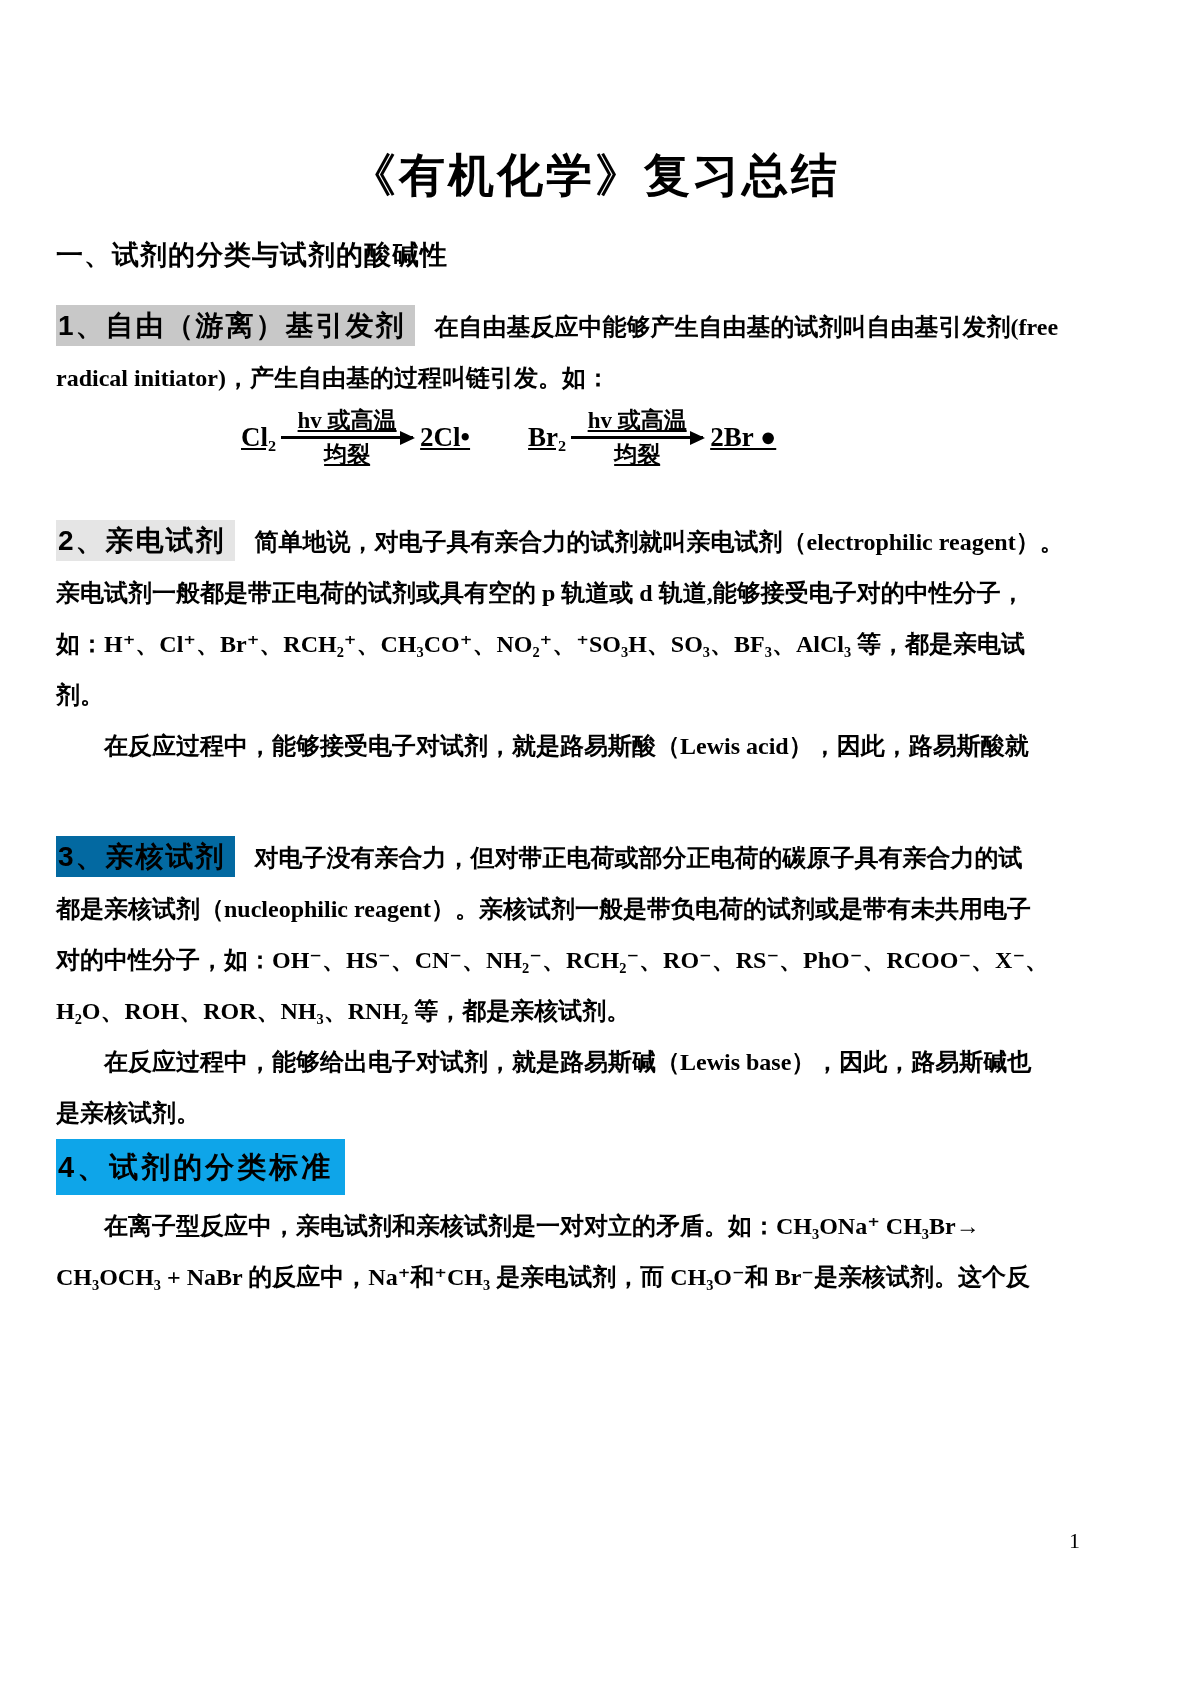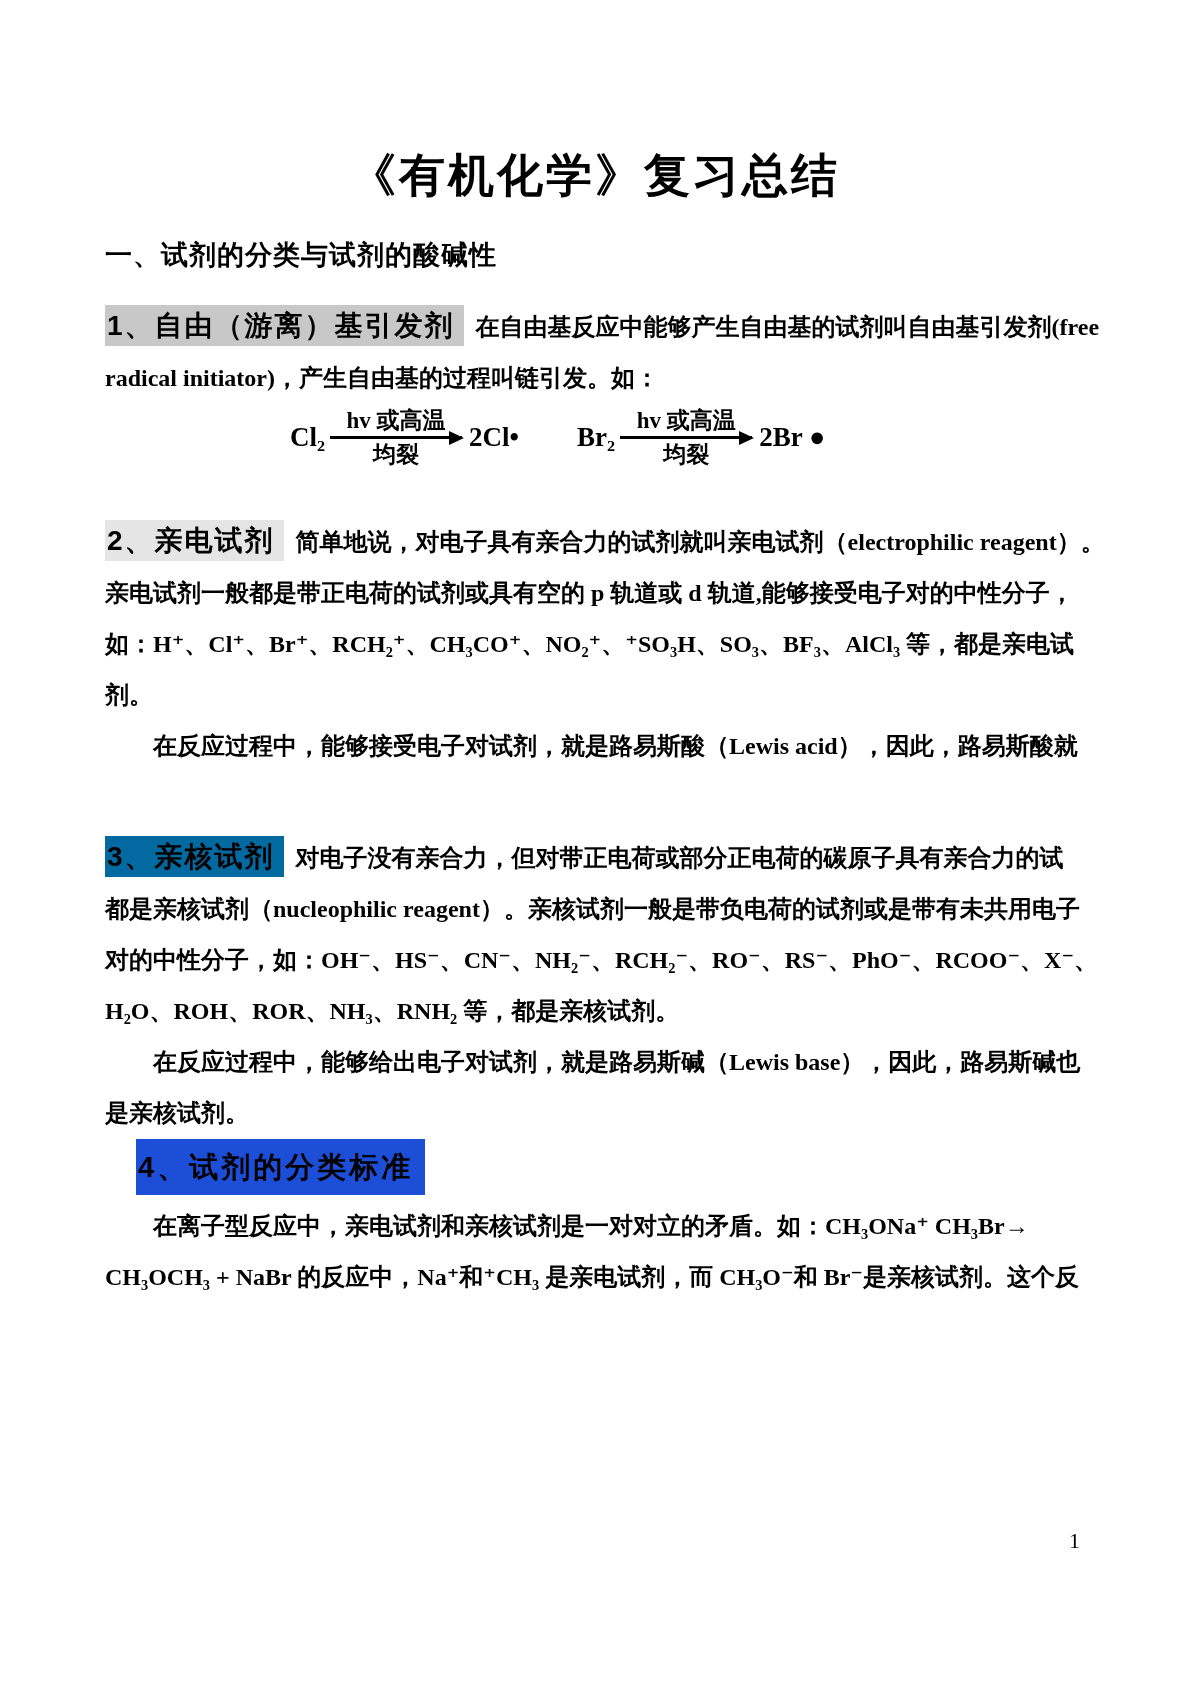--- a/index.html
+++ b/index.html
@@ -1,21 +1,21 @@
 <!DOCTYPE html>
 <html lang="zh"><head>
 <meta charset="utf-8">
 <style>
   html,body { margin:0; padding:0; background:#ffffff; }
   .page {
     position:relative;
     width:1190px; height:1650px;
     background:#ffffff;
     box-sizing:border-box;
-    padding:0 105px;
+    padding:0 56px;
     overflow:hidden;
     color:#000;
     font-family:"Liberation Serif","DejaVu Serif",serif;
     font-weight:bold;
   }
   .title {
     margin:146px 0 0 0;
     text-align:center;
     font-size:46px;
     line-height:58px;
@@ -40,35 +40,36 @@
   .mt-s2  { margin-top:46px; }
   .mt-s3  { margin-top:59px; }
   .mt-s4h { margin-top:59px; }
   .mt-s4  { margin-top:6px; }
 
   .hl-heading {
     font-size:28px;
     font-family:"Liberation Sans","DejaVu Sans",sans-serif;
     letter-spacing:2px;
     padding:5px 9px 5px 2px;
-    margin-right:12px;
+    margin-right:20px;
   }
   .s4-heading-block { margin:0; line-height:46px; }
   .s4-heading-block .hl-heading {
     font-size:29px;
     letter-spacing:3px;
     padding:5px 12px 5px 2px;
     margin-right:0;
     display:inline-block;
   }
 
   .equation {
     display:flex;
     align-items:center;
     margin:2px 0 0 185px;
+    text-decoration:underline;
   }
   .rxn { display:flex; align-items:center; }
   .rxn + .rxn { margin-left:58px; }
   .chem { font-size:27px; white-space:nowrap; }
   .prod { margin-left:7px; }
   .react { margin-right:5px; }
   .arrow { display:flex; flex-direction:column; align-items:center; }
   .arrow-label { font-size:23px; line-height:29px; white-space:nowrap; }
   .shaft {
     position:relative;
@@ -141,21 +142,21 @@
   <p class="para mt-s3">
     <span class="line"><span class="hl-heading" style="background-color: #0369a1;">3、亲核试剂</span><span>对电子没有亲合力，但对带正电荷或部分正电荷的碳原子具有亲合力的试</span></span>
     <span class="line">都是亲核试剂（nucleophilic reagent）。亲核试剂一般是带负电荷的试剂或是带有未共用电子</span>
     <span class="line">对的中性分子，如：OH⁻、HS⁻、CN⁻、NH₂⁻、RCH₂⁻、RO⁻、RS⁻、PhO⁻、RCOO⁻、X⁻、</span>
     <span class="line">H₂O、ROH、ROR、NH₃、RNH₂ 等，都是亲核试剂。</span>
     <span class="line indent">在反应过程中，能够给出电子对试剂，就是路易斯碱（Lewis base），因此，路易斯碱也</span>
     <span class="line">是亲核试剂。</span>
   </p>
 
   <p class="para s4-heading-block mt-s4h">
-    <span class="hl-heading" style="background-color: #1d4ed8; margin-left: 31px;">4、试剂的分类标准</span>
+    <span class="hl-heading" style="background-color: #0ea5e9;">4、试剂的分类标准</span>
   </p>
   <p class="para mt-s4">
     <span class="line indent">在离子型反应中，亲电试剂和亲核试剂是一对对立的矛盾。如：CH₃ONa⁺ CH₃Br→</span>
     <span class="line">CH₃OCH₃ + NaBr 的反应中，Na⁺和⁺CH₃ 是亲电试剂，而 CH₃O⁻和 Br⁻是亲核试剂。这个反</span>
   </p>
 
   <div class="page-num">1</div>
 </div>
 
 </body></html>

